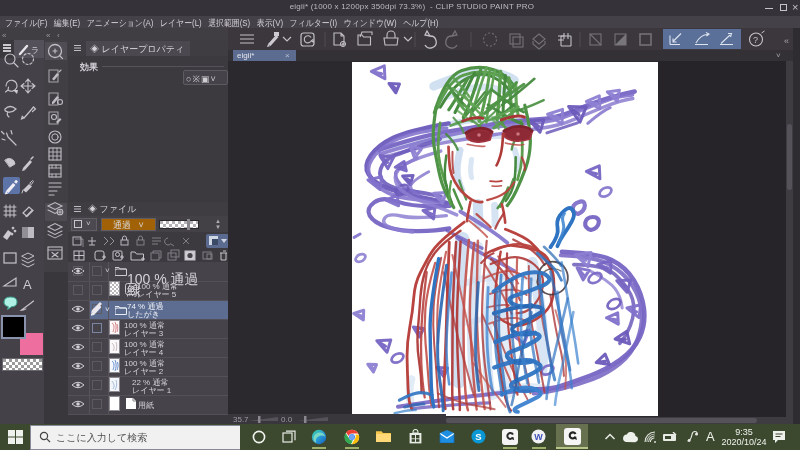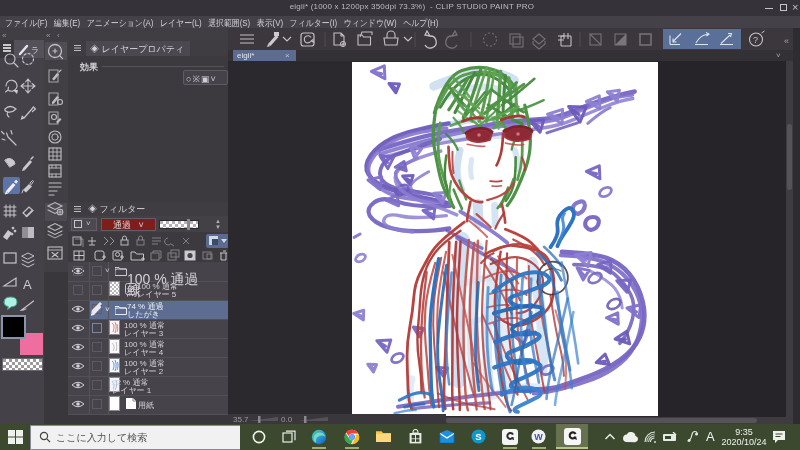--- a/index.html
+++ b/index.html
@@ -161,27 +161,27 @@
 <div class="abs" style="left:74px;top:45px;width:7px;height:1.2px;background:#bdbac1;box-shadow:0 2.5px #bdbac1,0 5px #bdbac1;"></div>
 <div class="abs" style="left:86px;top:41px;width:104px;height:15px;background:#4b484f;"></div>
 <div class="abs" style="left:90px;top:43px;font-size:9px;color:#d5d3d8;">◈ レイヤープロパティ</div>
 <div class="abs" style="left:80px;top:61px;font-size:9px;color:#cfccd2;font-weight:bold;">効果</div>
 <div class="abs" style="left:102px;top:66px;width:122px;height:1px;background:#55525a;"></div>
 <div class="abs" style="left:183px;top:70px;width:45px;height:15px;background:#454249;border:1px solid #5d5a62;border-radius:2px;"></div>
 <div class="abs" style="left:186px;top:72px;font-size:9px;color:#cfccd2;letter-spacing:1px;">○※▣˅</div>
 
 <div class="abs" style="left:68px;top:202px;width:160px;height:14px;background:#3f3c42;"></div>
 <div class="abs" style="left:74px;top:206px;width:7px;height:1.2px;background:#bdbac1;box-shadow:0 2.5px #bdbac1,0 5px #bdbac1;"></div>
-<div class="abs" style="left:88px;top:203px;font-size:9px;color:#d5d3d8;">◈ フィルター</div>
+<div class="abs" style="left:88px;top:203px;font-size:9px;color:#d5d3d8;">◈ ファイル</div>
 
 <div class="abs" style="left:68px;top:216px;width:160px;height:16px;background:#434046;"></div>
 <div class="abs" style="left:71px;top:218px;width:26px;height:13px;background:#4c4950;border:1px solid #605d65;"></div>
 <div class="abs" style="left:74px;top:220px;width:8px;height:8px;border:1px solid #c9c6cc;"></div>
 <div class="abs" style="left:86px;top:219px;font-size:8px;color:#c9c6cc;">˅</div>
-<div class="abs" style="left:101px;top:218px;width:55px;height:13px;background:#7f1d1d;border:1px solid #605d65;color:#d8d6da;font-size:9px;text-align:center;line-height:12px;">通過&nbsp;&nbsp;&nbsp;˅</div>
+<div class="abs" style="left:101px;top:218px;width:55px;height:13px;background:#a16207;border:1px solid #605d65;color:#d8d6da;font-size:9px;text-align:center;line-height:12px;">通過&nbsp;&nbsp;&nbsp;˅</div>
 <div class="abs" style="left:159px;top:220px;width:40px;height:9px;border:1px solid #2a282c;background:repeating-conic-gradient(#fff 0% 25%, #b5b3b8 0% 50%) 0 0/6px 6px;"></div>
 <div class="abs" style="left:187px;top:219px;width:3px;height:11px;background:#8a878f;"></div>
 <div class="abs" style="left:203px;top:219px;font-size:9px;color:#d8d6da;margin-left:40px;">74</div>
 <div class="abs" style="left:215px;top:218px;font-size:6px;color:#b0adb5;line-height:6px;">▲<br>▼</div>
 
 <div id="lrowA">
  <svg class="abs" style="left:70px;top:234px;" width="158" height="14" viewBox="0 0 158 14">
   <g fill="none" stroke="#bbb8c0" stroke-width="1">
    <rect x="3" y="3" width="8" height="8"></rect>
           <path d="M5 5 h8 M13 5 v8" opacity=".6"></path>
@@ -335,21 +335,21 @@
  <div class="abs" style="left:109px;top:358px;width:11px;height:15px;border:1px solid #8d8a92;background:#f4f7fc;"></div>
  <svg class="abs" style="left:110px;top:359px;" width="10" height="13" viewBox="0 0 10 13">
         <path d="M2 2 C5 4 4 8 3 11 M5 1 C7 5 6 9 5 12 M7.5 3 C8.5 6 8 9 7 11" stroke="#5b85c8" stroke-width=".9" fill="none"></path>
       </svg>
  <div class="abs" style="left:124px;top:360px;font-size:8px;color:#d5d3d8;line-height:8px;">100 % 通常<br>レイヤー 2</div>
 
  <div class="abs" style="left:109px;top:377px;width:11px;height:15px;border:1px solid #8d8a92;background:#f2f5fa;"></div>
  <svg class="abs" style="left:110px;top:378px;" width="10" height="13" viewBox="0 0 10 13">
         <path d="M2 3 C4 6 5 8 3 11 M6 2 C7 5 7 9 5 12" stroke="#a8bedd" stroke-width="1" fill="none"></path>
       </svg>
- <div class="abs" style="left:112px;top:379px;font-size:8px;color:#d5d3d8;line-height:8px;">22 % 通常<br>レイヤー 1</div>
+ <div class="abs" style="left:132px;top:379px;font-size:8px;color:#d5d3d8;line-height:8px;">22 % 通常<br>レイヤー 1</div>
 
  <div class="abs" style="left:109px;top:396px;width:11px;height:15px;border:1px solid #8d8a92;background:#ffffff;"></div>
  <svg class="abs" style="left:125px;top:397px;" width="12" height="13" viewBox="0 0 12 13">
         <path d="M1 1 h7 l3 3 v8 h-10z" fill="#fff"></path>
         <path d="M8 1 v3 h3" fill="none" stroke="#888" stroke-width="1"></path>
       </svg>
  <div class="abs" style="left:138px;top:400px;font-size:8px;color:#d5d3d8;">用紙</div>
 </div>
 
 <div class="abs" style="left:68px;top:415px;width:160px;height:9px;background:#39363c;"></div>

